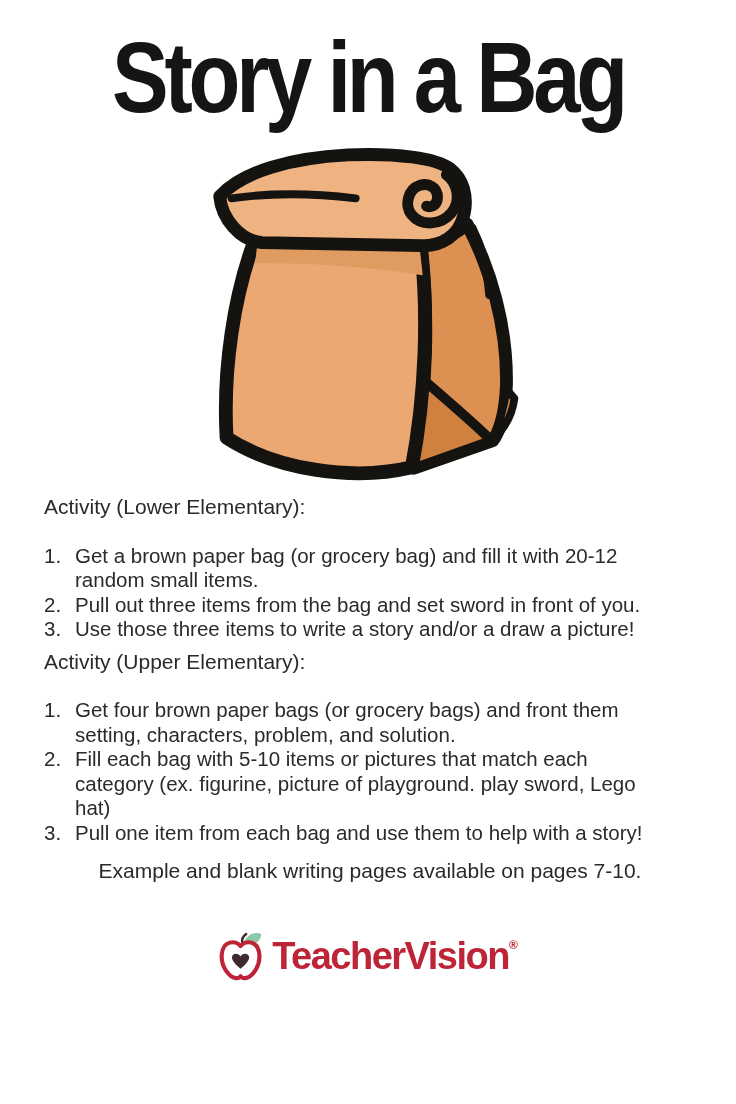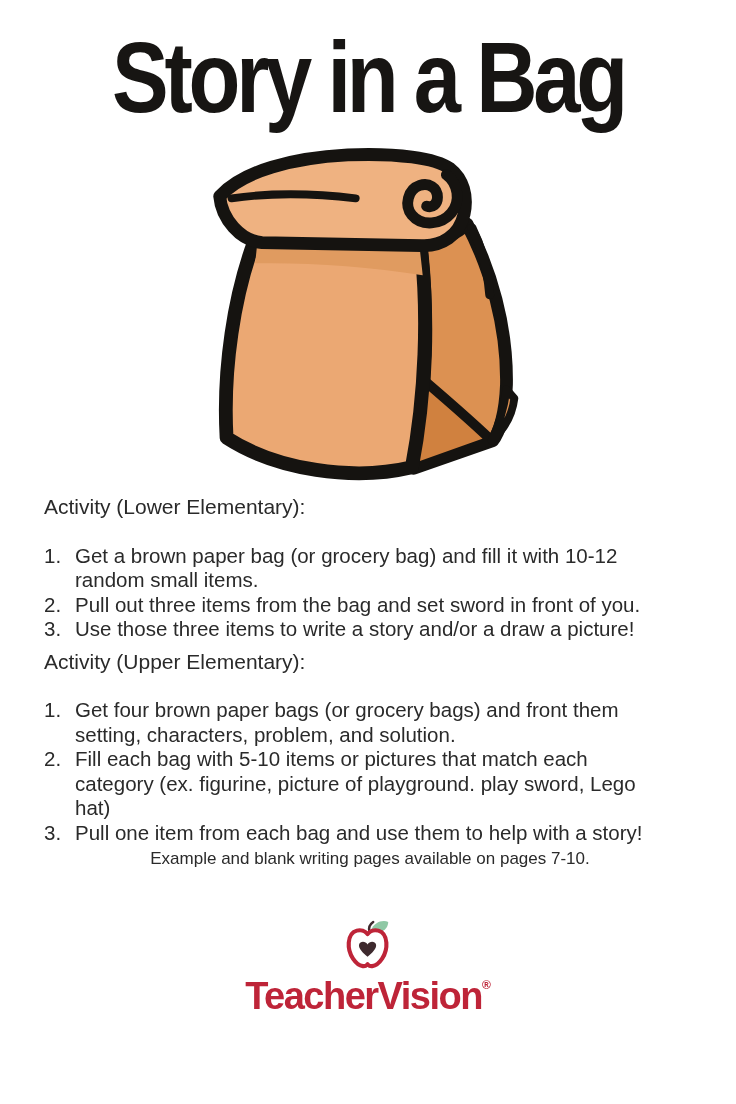--- a/index.html
+++ b/index.html
@@ -28,24 +28,24 @@
 
   
   .content { margin:0 40px 0 44px; font-size:20.5px; line-height:24.5px; color:#2a2a2a; }
   .section-heading { font-size:21px; }
   .section-heading.second { margin-top:8px; }
   .list { margin-top:24px; list-style:none; }
   .list-item { display:flex; }
   .list-item .num { flex:0 0 31px; }
   .list-item .txt { flex:1; max-width:592px; }
 
-  .footer-note { margin-top:2px; text-align:center; font-size:17px; }
+  .footer-note { margin-top:14px; text-align:center; font-size:21px; }
 
   
-  .logo { margin-top:47px; display:flex; justify-content:center; align-items:center; gap:7px;flex-direction:column; }
+  .logo { margin-top:47px; display:flex; justify-content:center; align-items:center; gap:7px; }
   .logo svg { display:block; }
   .brand {
     font-size:38px;
     font-weight:bold;
     letter-spacing:-1.5px;
     color:#be2438;
     line-height:1;
   }
   .brand sup { font-size:12px; font-weight:bold; vertical-align:20px; letter-spacing:0; }
 </style>
@@ -80,21 +80,21 @@
       </g>
     </svg>
   </div>
 
   <div class="content">
 
     <div class="section-heading">Activity (Lower Elementary):</div>
     <ol class="list">
       <li class="list-item">
         <span class="num">1.</span>
-        <span class="txt">Get a brown paper bag (or grocery bag) and fill it with 10-12 random small items.</span>
+        <span class="txt">Get a brown paper bag (or grocery bag) and fill it with 20-12 random small items.</span>
       </li>
       <li class="list-item">
         <span class="num">2.</span>
         <span class="txt">Pull out three items from the bag and set sword in front of you.</span>
       </li>
       <li class="list-item">
         <span class="num">3.</span>
         <span class="txt">Use those three items to write a story and/or a draw a picture!</span>
       </li>
     </ol>

